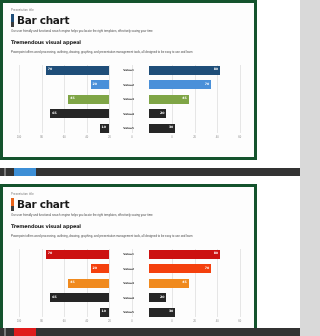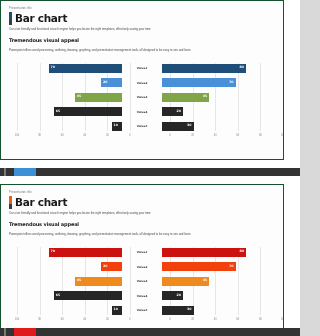--- a/index.html
+++ b/index.html
@@ -1,22 +1,22 @@
 <!DOCTYPE html>
 <html><head>
 <meta charset="utf-8">
 <style>
   * { box-sizing: border-box; margin:0; padding:0; }
   html,body { width:300px; height:336px; background:#d9d9d9; }
   body { font-family:"Liberation Sans", sans-serif; overflow:hidden; }
 
   .deck { width:300px; height:336px; position:relative; background:#ffffff; }
 
-  .slide { position:relative; width:284px; height:160px; background:#7dd3fc;
-           border:1px solid #14532d; overflow:hidden; }
+  .slide { position:relative; width:257px; height:160px; background:#7dd3fc;
+           border:3px solid #14532d; overflow:hidden; }
 
   .slide-inner { position:absolute; inset:0; background:#fdfdfd; }
 
   
   .hdr { position:absolute; left:8px; top:6px; right:8px; }
   .eyebrow { font-size:2.6px; letter-spacing:.2px; color:#6b6b6b; line-height:4px;
              transform:scaleY(1.15); transform-origin:left top; }
   .title-row { display:flex; align-items:stretch; gap:3px; margin-top:1px; }
   .accent { width:3px; height:13px; display:flex; flex-direction:column; }
   .accent .a1 { flex:0 0 62%; }

